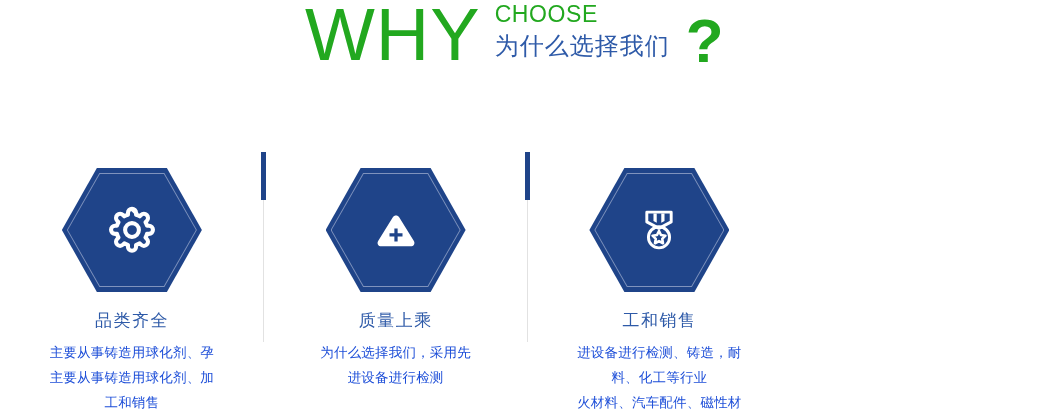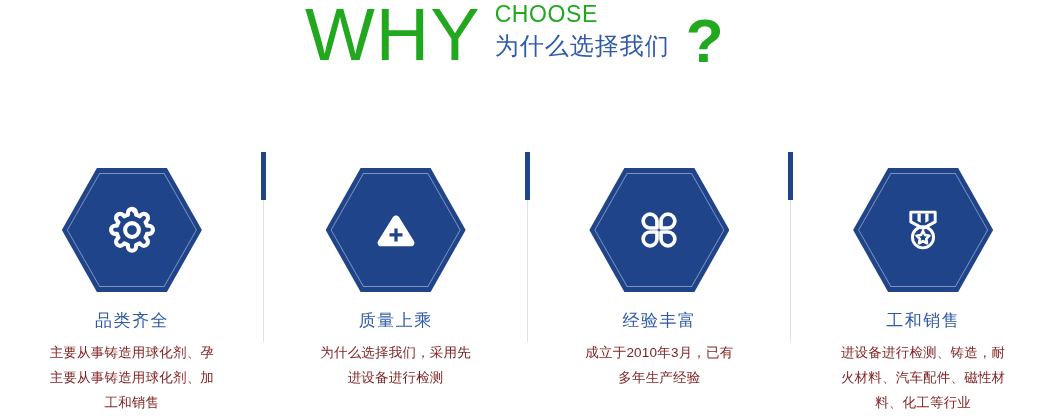--- a/index.html
+++ b/index.html
@@ -159,21 +159,21 @@
     line-height: 20px;
     color: #2e5aa8;
     letter-spacing: 1.5px;
     font-weight: 400;
     text-align: center;
   }
   .col-desc {
     margin-top: 9px;
     font-size: 13.5px;
     line-height: 25px;
-    color: #7f1d1d;
+    color: #1d4ed8;
     text-align: center;
     width: 215px;
     letter-spacing: 0.2px;
   }
   .col-desc div { white-space: nowrap; }
 </style>
 </head>
 <body>
 
 <div id="header">
@@ -225,59 +225,37 @@
     <div class="col-desc">
       <div>为什么选择我们，采用先</div>
       <div>进设备进行检测</div>
     </div>
     <div class="divider">
       <div class="d-top"></div>
       <div class="d-bot"></div>
     </div>
   </div>
 
+
   <div class="col">
     <div class="hex-wrap">
       <div class="hex"></div>
       <div class="hex-inner-line"></div>
       <div class="hex-inner-fill"></div>
       <svg class="hex-icon" viewBox="0 0 64 64">
-        <path fill="none" stroke="#ffffff" stroke-width="4.5" stroke-linejoin="round" d="M29.5 29.5 H21 a8.5 8.5 0 1 1 8.5 -8.5 z"></path>
-        <path fill="none" stroke="#ffffff" stroke-width="4.5" stroke-linejoin="round" d="M34.5 29.5 H43 a8.5 8.5 0 1 0 -8.5 -8.5 z"></path>
-        <path fill="none" stroke="#ffffff" stroke-width="4.5" stroke-linejoin="round" d="M29.5 34.5 H21 a8.5 8.5 0 1 0 8.5 8.5 z"></path>
-        <path fill="none" stroke="#ffffff" stroke-width="4.5" stroke-linejoin="round" d="M34.5 34.5 H43 a8.5 8.5 0 1 1 -8.5 8.5 z"></path>
-      </svg>
-    </div>
-    <div class="col-title">经验丰富</div>
-    <div class="col-desc">
-      <div>成立于2010年3月，已有</div>
-      <div>多年生产经验</div>
-    </div>
-    <div class="divider">
-      <div class="d-top"></div>
-      <div class="d-bot"></div>
-    </div>
-  </div>
-
-  <div class="col">
-    <div class="hex-wrap">
-      <div class="hex"></div>
-      <div class="hex-inner-line"></div>
-      <div class="hex-inner-fill"></div>
-      <svg class="hex-icon" viewBox="0 0 64 64">
 
         <path fill="none" stroke="#ffffff" stroke-width="3.6" stroke-linejoin="round" d="M17 10 H47 V22 L32 30 L17 22 Z"></path>
         <path fill="#ffffff" d="M25.2 11.6 h4 v11.4 l-4 -2.2 z"></path>
         <path fill="#ffffff" d="M34.8 11.6 h4 v9.2 l-4 2.2 z"></path>
 
         <circle cx="32" cy="41" r="13" fill="none" stroke="#ffffff" stroke-width="3.6"></circle>
         <path fill="none" stroke="#ffffff" stroke-width="3.2" stroke-linejoin="round" d="M32 33.2 l2.45 4.97 5.49 .8 -3.97 3.87 .94 5.46 -4.91 -2.58 -4.91 2.58 .94 -5.46 -3.97 -3.87 5.49 -.8 z"></path>
       </svg>
     </div>
     <div class="col-title">工和销售</div>
     <div class="col-desc">
       <div>进设备进行检测、铸造，耐</div>
+      <div>料、化工等行业</div>
       <div>火材料、汽车配件、磁性材</div>
-      <div>料、化工等行业</div>
     </div>
   </div>
 
 </div>
 
 </body></html>

